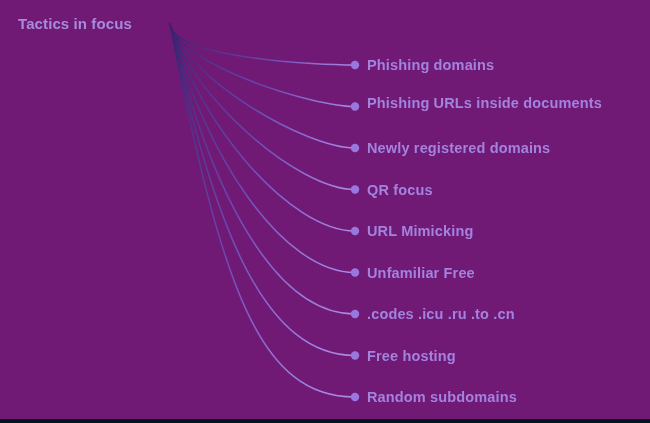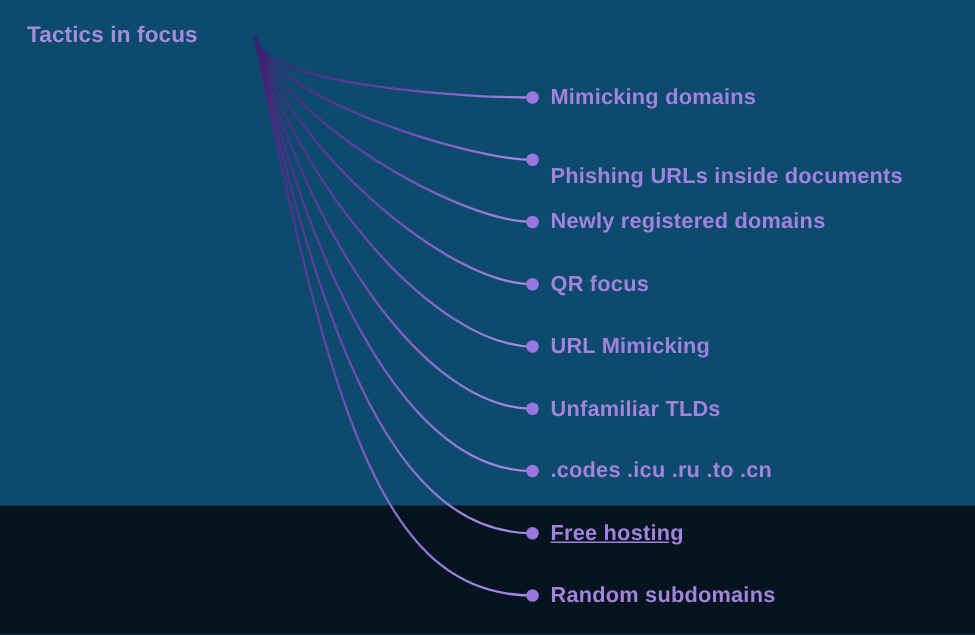--- a/index.html
+++ b/index.html
@@ -9,22 +9,22 @@
   body {
     width: 650px;
     height: 423px;
     background: #05141f;
     font-family: "Liberation Sans", sans-serif;
     overflow: hidden;
   }
   #stage {
     position: relative;
     width: 650px;
-    height: 337px;
-    background: #0c4a6e;
+    height: 419px;
+    background: #701a75;
   }
   #title {
     position: absolute;
     left: 18px;
     top: 15px;
     font-size: 15px;
     font-weight: bold;
     letter-spacing: 0.1px;
     color: #a78bdd;
     white-space: nowrap;
@@ -120,24 +120,24 @@
         <circle cx="355" cy="189.5" r="4.2" fill="#9a77e0"></circle>
         <circle cx="355" cy="231" r="4.2" fill="#9a77e0"></circle>
         <circle cx="355" cy="272.5" r="4.2" fill="#9a77e0"></circle>
         <circle cx="355" cy="314" r="4.2" fill="#9a77e0"></circle>
         <circle cx="355" cy="355.5" r="4.2" fill="#9a77e0"></circle>
         <circle cx="355" cy="397" r="4.2" fill="#9a77e0"></circle>
       </g>
   </svg>
 
   <div id="labels-layer">
-      <div class="label" style="top: 65px;">Mimicking domains</div>
-      <div class="label" style="top: 118px;">Phishing URLs inside documents</div>
+      <div class="label" style="top: 65px;">Phishing domains</div>
+      <div class="label" style="top: 103px;">Phishing URLs inside documents</div>
       <div class="label" style="top: 148px;">Newly registered domains</div>
       <div class="label" style="top: 189.5px;">QR focus</div>
       <div class="label" style="top: 231px;">URL Mimicking</div>
-      <div class="label" style="top: 272.5px;">Unfamiliar TLDs</div>
+      <div class="label" style="top: 272.5px;">Unfamiliar Free</div>
       <div class="label" style="top: 314px;">.codes .icu .ru .to .cn</div>
-      <div class="label" style="top: 355.5px; text-decoration: underline;">Free hosting</div>
+      <div class="label" style="top: 355.5px;">Free hosting</div>
       <div class="label" style="top: 397px;">Random subdomains</div>
     </div>
 
 </div>
 
 </body></html>

